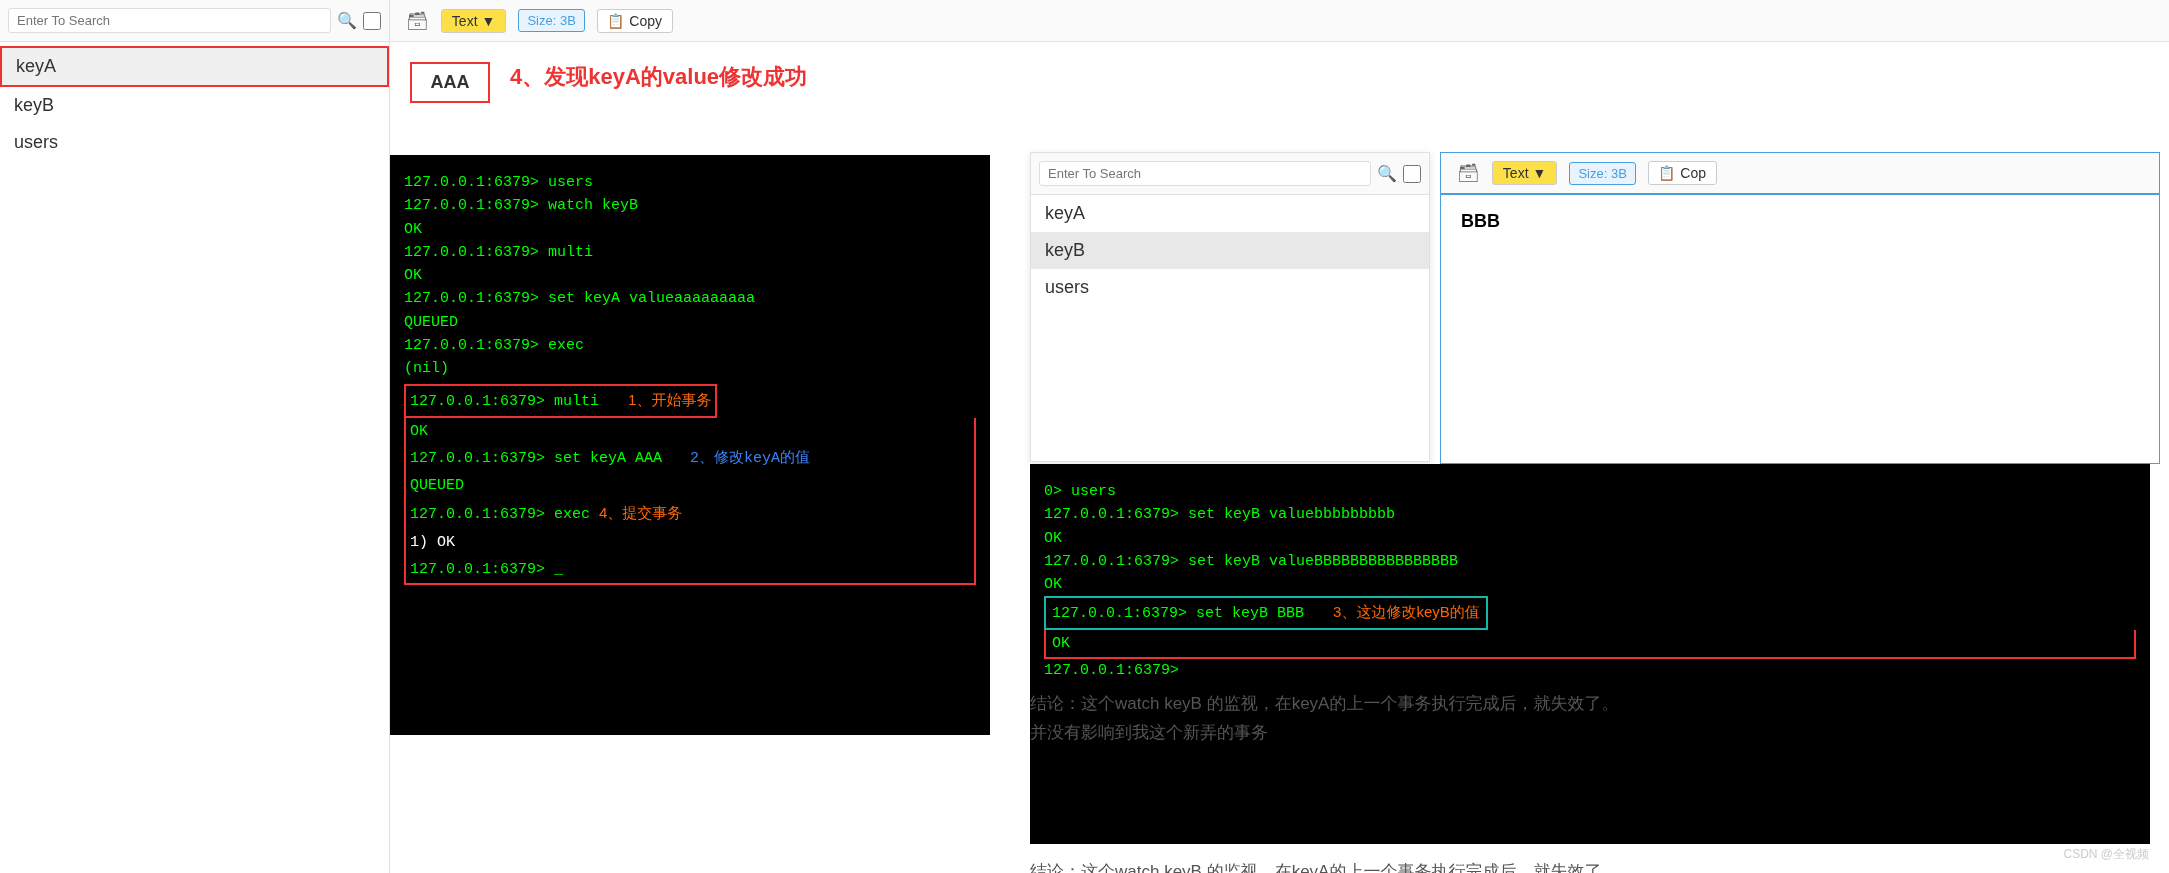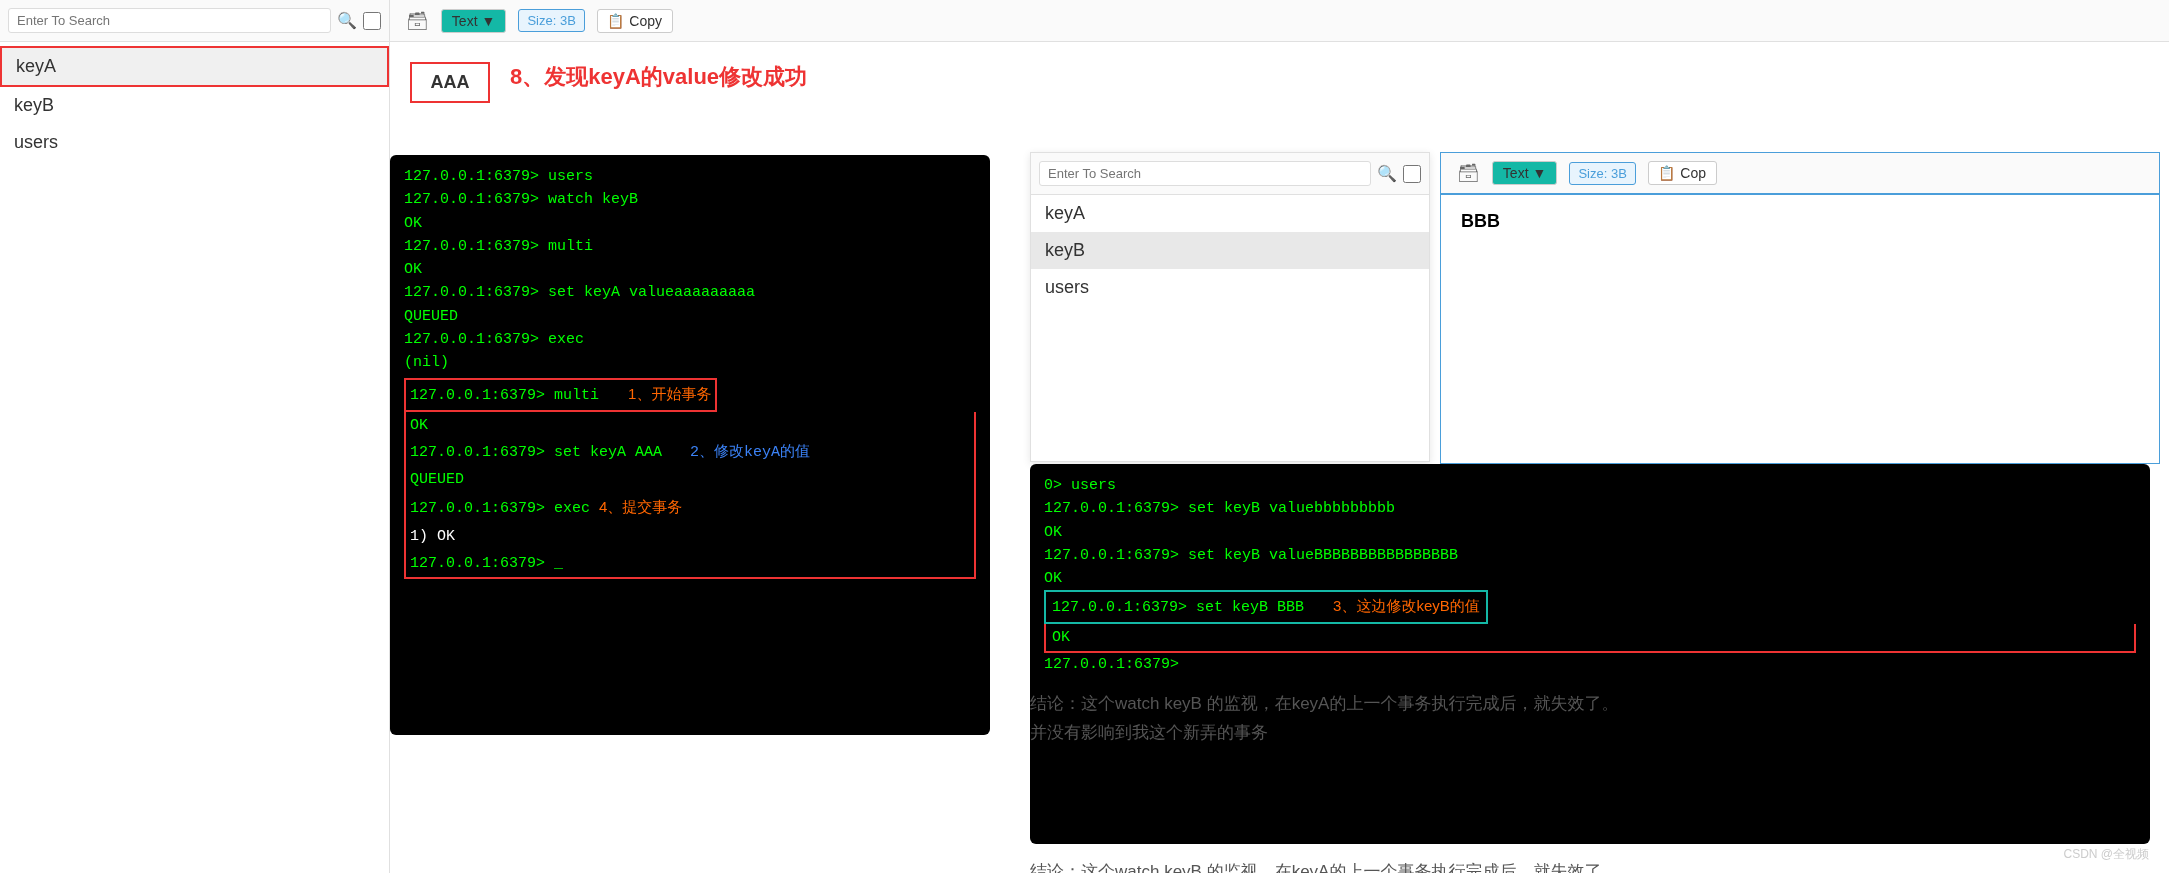--- a/index.html
+++ b/index.html
@@ -98,21 +98,21 @@
     .toolbar-type-select {
       display: flex;
       align-items: center;
       gap: 4px;
       font-size: 14px;
       color: #333;
       border: 1px solid #ccc;
       padding: 3px 10px;
       border-radius: 3px;
       cursor: pointer;
-      background: #14b8a6;
+      background: #fde047;
     }
 
     .toolbar-size {
       font-size: 13px;
       color: #4a9eda;
       background: #e8f4fd;
       border: 1px solid #4a9eda;
       padding: 3px 8px;
       border-radius: 3px;
     }
@@ -165,24 +165,24 @@
       font-weight: bold;
       line-height: 1.4;
     }
 
     
     .terminal {
       background: #000;
       color: #0f0;
       font-family: 'Courier New', Courier, monospace;
       font-size: 15px;
-      padding: 10px 14px;
+      padding: 16px 14px;
       line-height: 1.55;
       position: absolute;
-      border-radius: 6px;
+      border-radius: 0;
     }
 
     .terminal .anno {
       color: #ff6600;
       font-family: 'Microsoft YaHei', Arial, sans-serif;
       font-size: 15px;
     }
 
     
     .terminal-left {
@@ -267,21 +267,21 @@
   <span class="toolbar-size">Size: 3B</span>
   <div class="toolbar-copy">
     <span>📋</span>
     <span>Copy</span>
   </div>
 </div>
 
 <div class="main-content">
   <div class="value-display">
     <div class="value-box">AAA</div>
-    <div class="title-text">8、发现keyA的value修改成功</div>
+    <div class="title-text">4、发现keyA的value修改成功</div>
   </div>
 </div>
 
 <div class="terminal terminal-left">
   <div style="color:#0f0">127.0.0.1:6379&gt; users</div>
   <div style="color:#0f0">127.0.0.1:6379&gt; watch keyB</div>
   <div style="color:#0f0">OK</div>
   <div style="color:#0f0">127.0.0.1:6379&gt; multi</div>
   <div style="color:#0f0">OK</div>
   <div style="color:#0f0">127.0.0.1:6379&gt; set keyA valueaaaaaaaaa</div>

